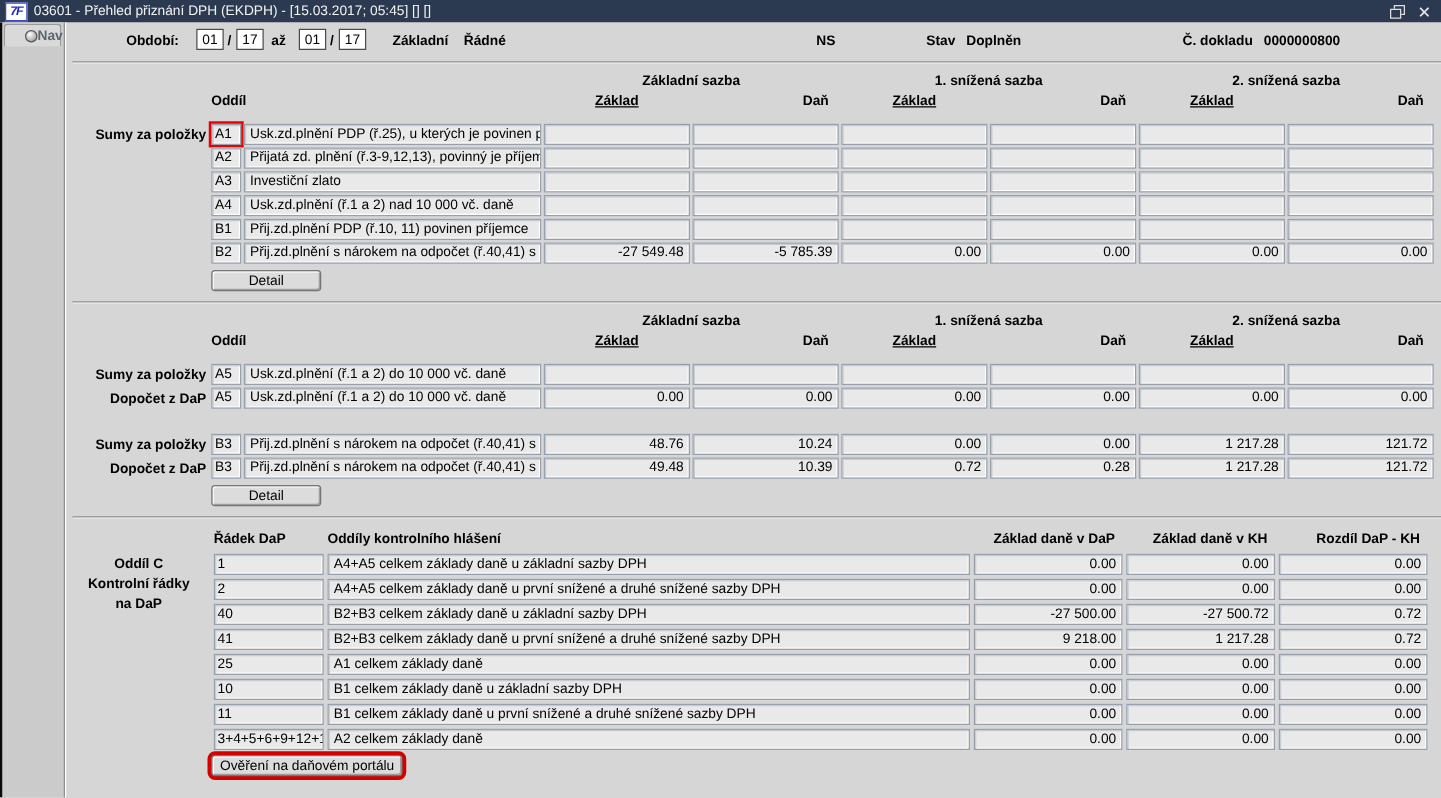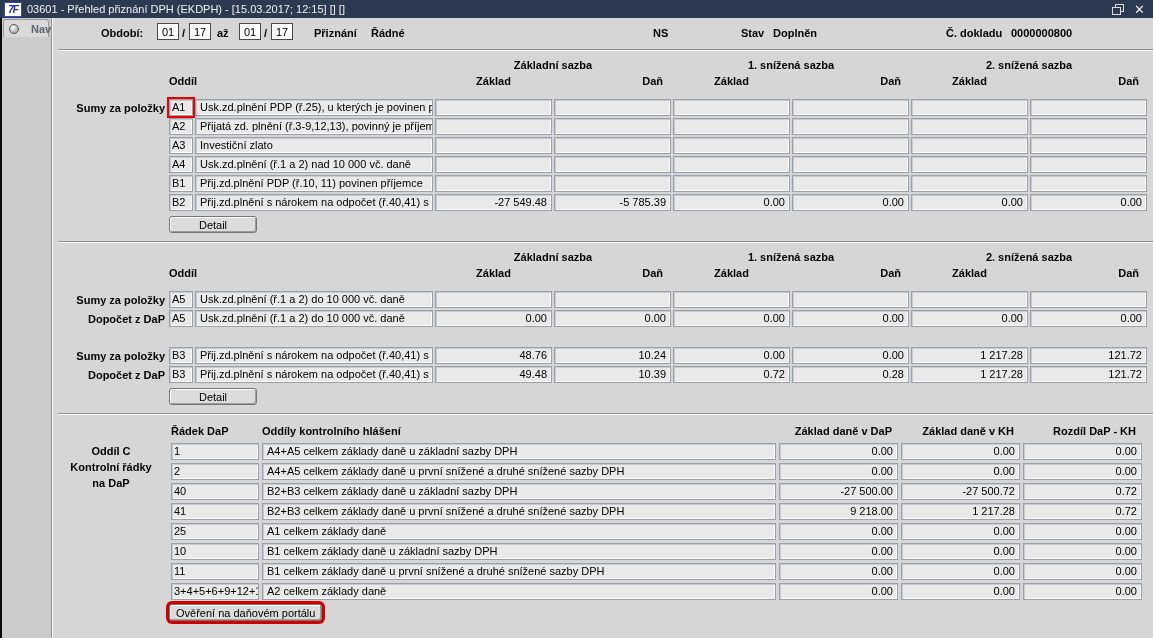--- a/index.html
+++ b/index.html
@@ -26,21 +26,21 @@
   .restore-icon::after{content:"";position:absolute;left:0;bottom:0;width:7px;height:6px;border:1px solid #ddd;background:#2b3a50;}
   .close-icon{font-size:13px;line-height:11px;color:#e8e8e8;cursor:default;}
   
   .body-row{flex:1 1 auto;display:flex;border-left:2px solid #0a0a0a;background:#d6d6d6;}
   .sidebar{
     width:49px;flex:0 0 49px;background:#cbcbcb;border-right:1px solid #8f8f8f;
   }
   .nav-tab{
     margin:1px 0 0 1px;width:46px;height:18px;background:#d9d9d9;
     border:1px solid #999;border-bottom:none;border-radius:3px 3px 0 0;
-    display:flex;align-items:center;gap:12px;padding-left:5px;box-sizing:border-box;
+    display:flex;align-items:center;gap:0;padding-left:16px;box-sizing:border-box;
   }
   .radio-icon{
     width:10px;height:10px;border-radius:50%;
     background:radial-gradient(circle at 35% 30%, #ffffff, #b9b9b9 60%, #8b8b8b);
     border:1px solid #555;box-sizing:border-box;flex:0 0 auto;
   }
   .nav-label{color:#5a6672;font-weight:bold;}
   .content{flex:1 1 auto;border-left:1px solid #fdfdfd;position:relative;}
   
   .topbar{position:relative;height:31px;}
@@ -58,21 +58,21 @@
     display:grid;grid-template-columns:108px 24px 238px 117px 117px 117px 117px 117px 117px;
     column-gap:2px;align-items:center;margin:0 0 2px 6px;
   }
   .hdr-row{height:16px;margin-bottom:0;}
   .hdr2-row{height:16px;margin-bottom:10px;}
   .ghdr{font-weight:bold;text-align:center;}
   .g1{grid-column:4 / span 2;}
   .g2{grid-column:6 / span 2;}
   .g3{grid-column:8 / span 2;}
   .oddil-h{grid-column:2 / span 2;font-weight:bold;}
-  .zh{font-weight:bold;text-align:center;}
+  .zh{font-weight:bold;text-align:center;text-decoration:underline;}
   .dh{font-weight:bold;text-align:right;padding-right:8px;}
   .c4{grid-column:4}.c5{grid-column:5}.c6{grid-column:6}.c7{grid-column:7}.c8{grid-column:8}.c9{grid-column:9}
   .rowlabel{font-weight:bold;text-align:right;padding-right:2px;white-space:nowrap;}
   .cell{
     background:#e9e9e9;border:1px solid #98a0ac;height:15px;line-height:15px;
     box-shadow:inset 1px 1px 0 #c7ccd2, inset -1px -1px 0 #fdfdfd;
     padding:0 4px;white-space:nowrap;overflow:hidden;font-size:11px;
   }
   .code{padding:0 2px;}
   .num{text-align:right;}
@@ -100,21 +100,21 @@
   }
   .s3{padding-top:8px;}
 </style>
 </head>
 <body>
 
 <div class="window">
 
   <div class="titlebar">
     <span class="app-icon">7F</span>
-    <span class="tb-title">03601 - Přehled přiznání DPH (EKDPH) - [15.03.2017; 12:15]  []  []</span>
+    <span class="tb-title">03601 - Přehled přiznání DPH (EKDPH) - [15.03.2017; 05:45]  []  []</span>
     <span class="tb-btns">
       <span class="restore-icon"></span>
       <span class="close-icon">✕</span>
     </span>
   </div>
 
   <div class="body-row">
 
     <div class="sidebar">
       <div class="nav-tab">
@@ -127,21 +127,21 @@
 
       <div class="topbar">
         <span class="lbl" style="left:48px">Období:</span>
         <input class="mini" style="left: 104px;" value="01">
         <span class="lbl" style="left:129px">/</span>
         <input class="mini" style="left: 136px;" value="17">
         <span class="lbl" style="left:164px">až</span>
         <input class="mini" style="left: 186px;" value="01">
         <span class="lbl" style="left:211px">/</span>
         <input class="mini" style="left: 218px;" value="17">
-        <span class="lbl" style="left:261px">Přiznání</span>
+        <span class="lbl" style="left:261px">Základní</span>
         <span class="val" style="left:318px">Řádné</span>
         <span class="lbl" style="left:600px">NS</span>
         <span class="lbl" style="left:688px">Stav</span>
         <span class="val" style="left:720px">Doplněn</span>
         <span class="lbl" style="left:893px">Č. dokladu</span>
         <span class="val" style="left:958px">0000000800</span>
       </div>
 
       <div class="hsep"></div>
 

